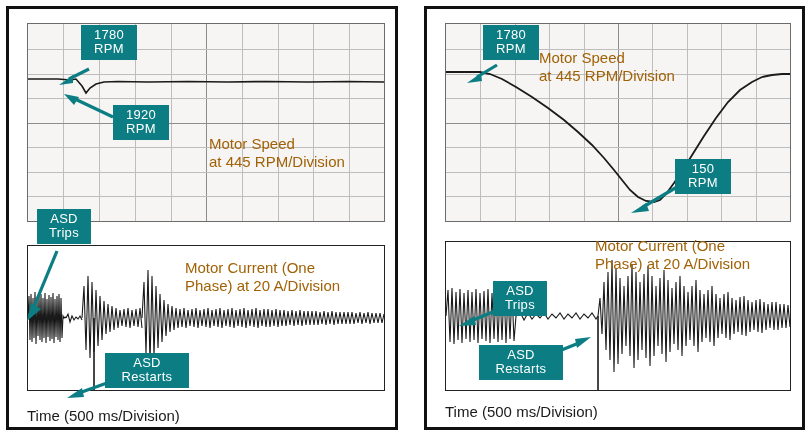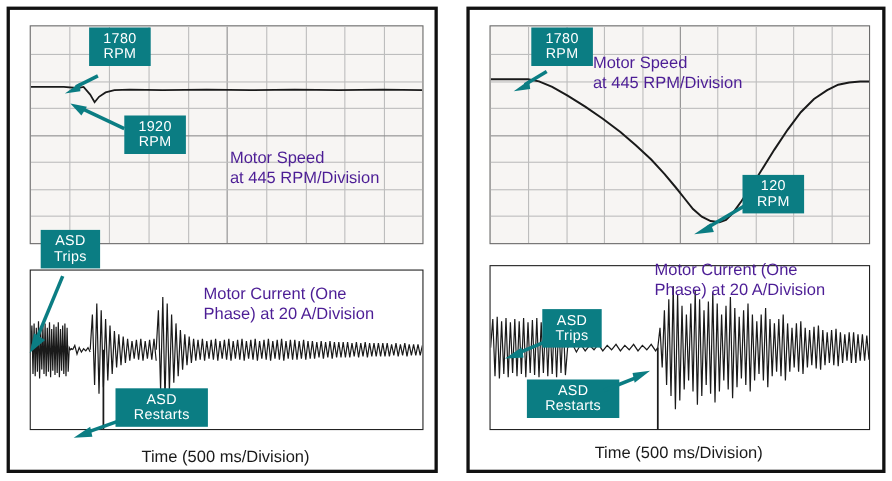--- a/index.html
+++ b/index.html
@@ -13,22 +13,22 @@
   .plotbox{position:absolute;border:1px solid #6b6b6b;background:#f7f5f3;overflow:hidden;}
   .grid{position:absolute;inset:0;}
   .grid .v,.grid .h{position:absolute;background:#bdbdbd;}
   .grid .v{width:1px;top:0;bottom:0;}
   .grid .h{height:1px;left:0;right:0;}
 
   .trace{position:absolute;inset:0;}
 
   .callout{position:absolute;background:#0b7d83;color:#ffffff;font-size:13px;line-height:14px;
            padding:3px 5px 4px 5px;text-align:center;letter-spacing:.3px;white-space:pre-line;}
-  .label{position:absolute;color:#4c1d95;font-size:15px;line-height:18px;white-space:pre-line;}
-  .axislabel{position:absolute;color:#1a1a1a;font-size:15px;line-height:17px;text-align:center;}
+  .label{position:absolute;color:#a16207;font-size:15px;line-height:18px;white-space:pre-line;}
+  .axislabel{position:absolute;color:#1a1a1a;font-size:15px;line-height:17px;text-align:left;}
 
   svg.arrow{position:absolute;overflow:visible;}
   svg.arrow path{stroke:#0b7d83;stroke-width:3.2;fill:none;}
   svg.arrow polygon{fill:#0b7d83;}
 </style>
 </head>
 <body>
 
 <div class="page">
 
@@ -136,21 +136,21 @@
     <div class="callout" style="left:56px;top:16px;width:46px;">1780
 RPM</div>
     <svg class="arrow" style="left:36px;top:52px;width:38px;height:26px;">
       <path d="M34,4 L14,16"></path>
         <polygon points="4,22 18,12 19,20"></polygon>
     </svg>
 
     <div class="label" style="left:112px;top:40px;">Motor Speed
 at 445 RPM/Division</div>
 
-    <div class="callout" style="left:248px;top:150px;width:46px;">120
+    <div class="callout" style="left:248px;top:150px;width:46px;">150
 RPM</div>
     <svg class="arrow" style="left:196px;top:172px;width:58px;height:34px;">
       <path d="M54,6 L20,26"></path>
         <polygon points="8,32 23,22 26,30"></polygon>
     </svg>
 
     <div class="plotbox" style="left:18px;top:232px;width:344px;height:148px;border-color:#222;background:#ffffff;">
       <svg class="trace" viewBox="0 0 344 148" preserveAspectRatio="none">
         <g stroke="#1a1a1a" stroke-width="1.1" fill="none">
           <path d="M0,74 L2,48 L4,100 L6,46 L8,102 L10,50 L12,98 L14,47 L16,101 L18,51 L20,97 L22,48 L24,100 L26,50 L28,98 L30,47 L32,101 L34,51 L36,97 L38,49 L40,99 L42,47 L44,101 L46,51 L48,97 L50,48 L52,100 L54,50 L56,98 L58,47 L60,101 L62,51 L64,97 L66,49 L68,99 L70,74"></path>

